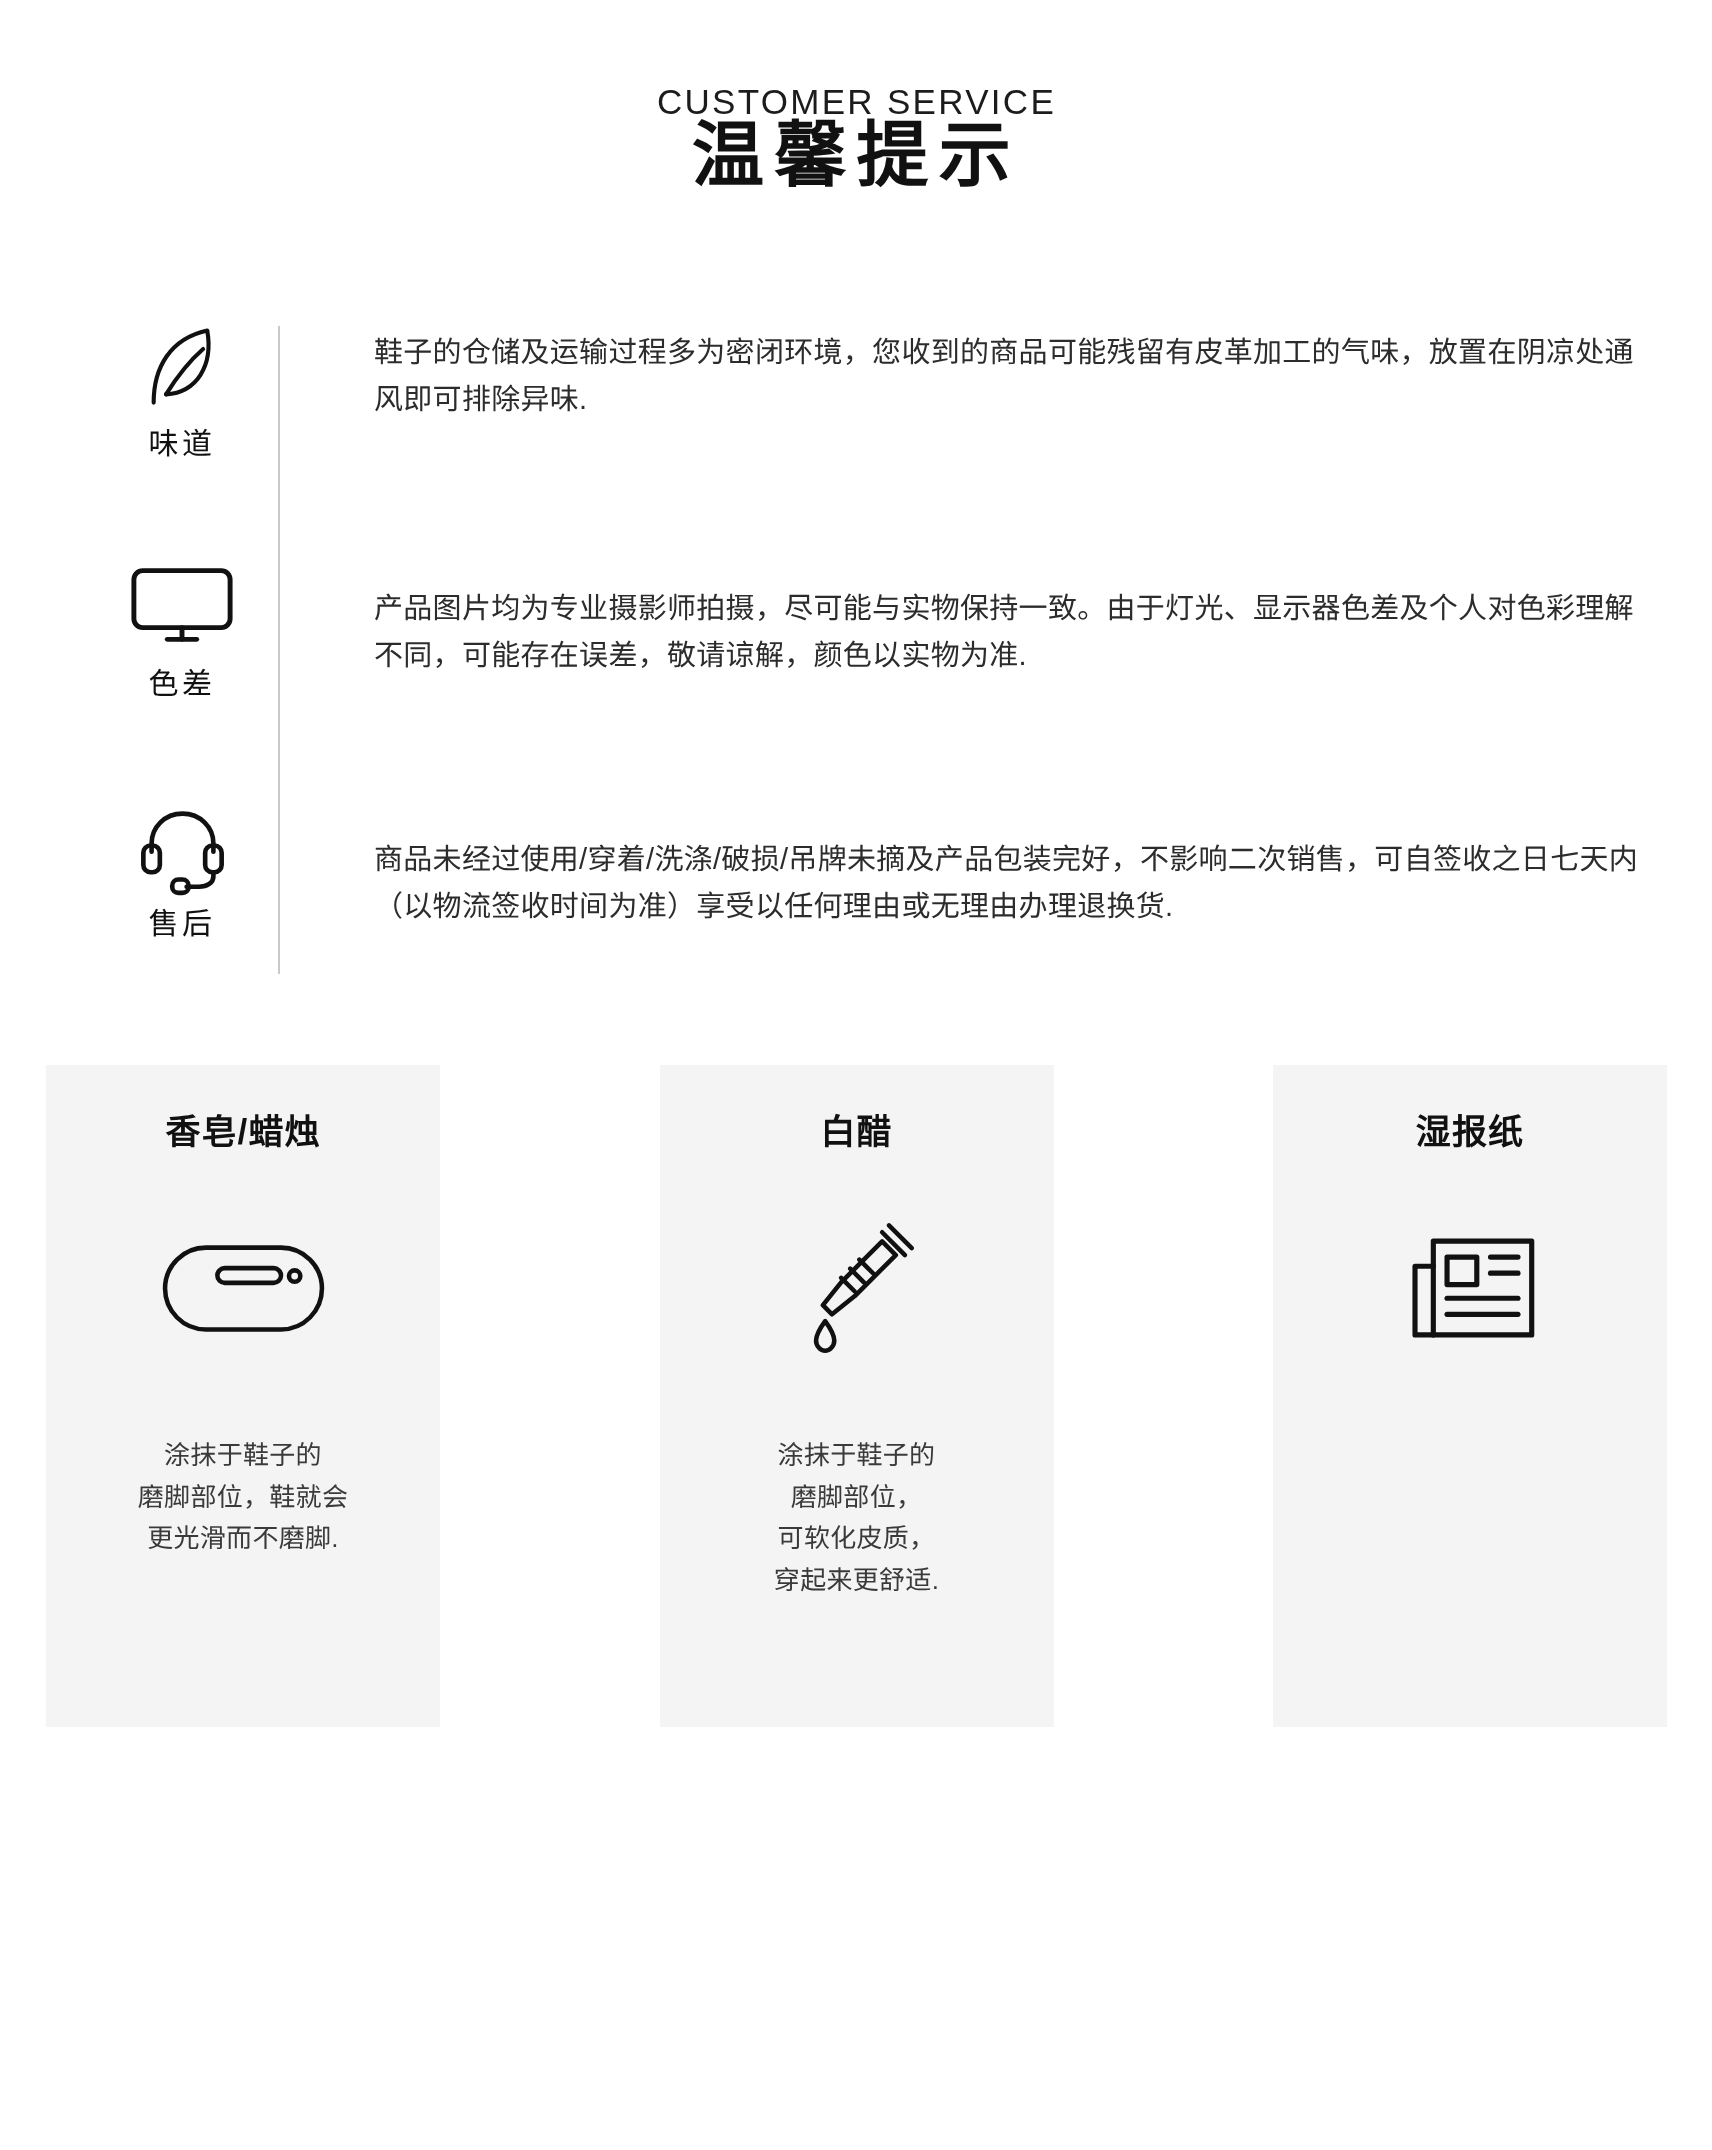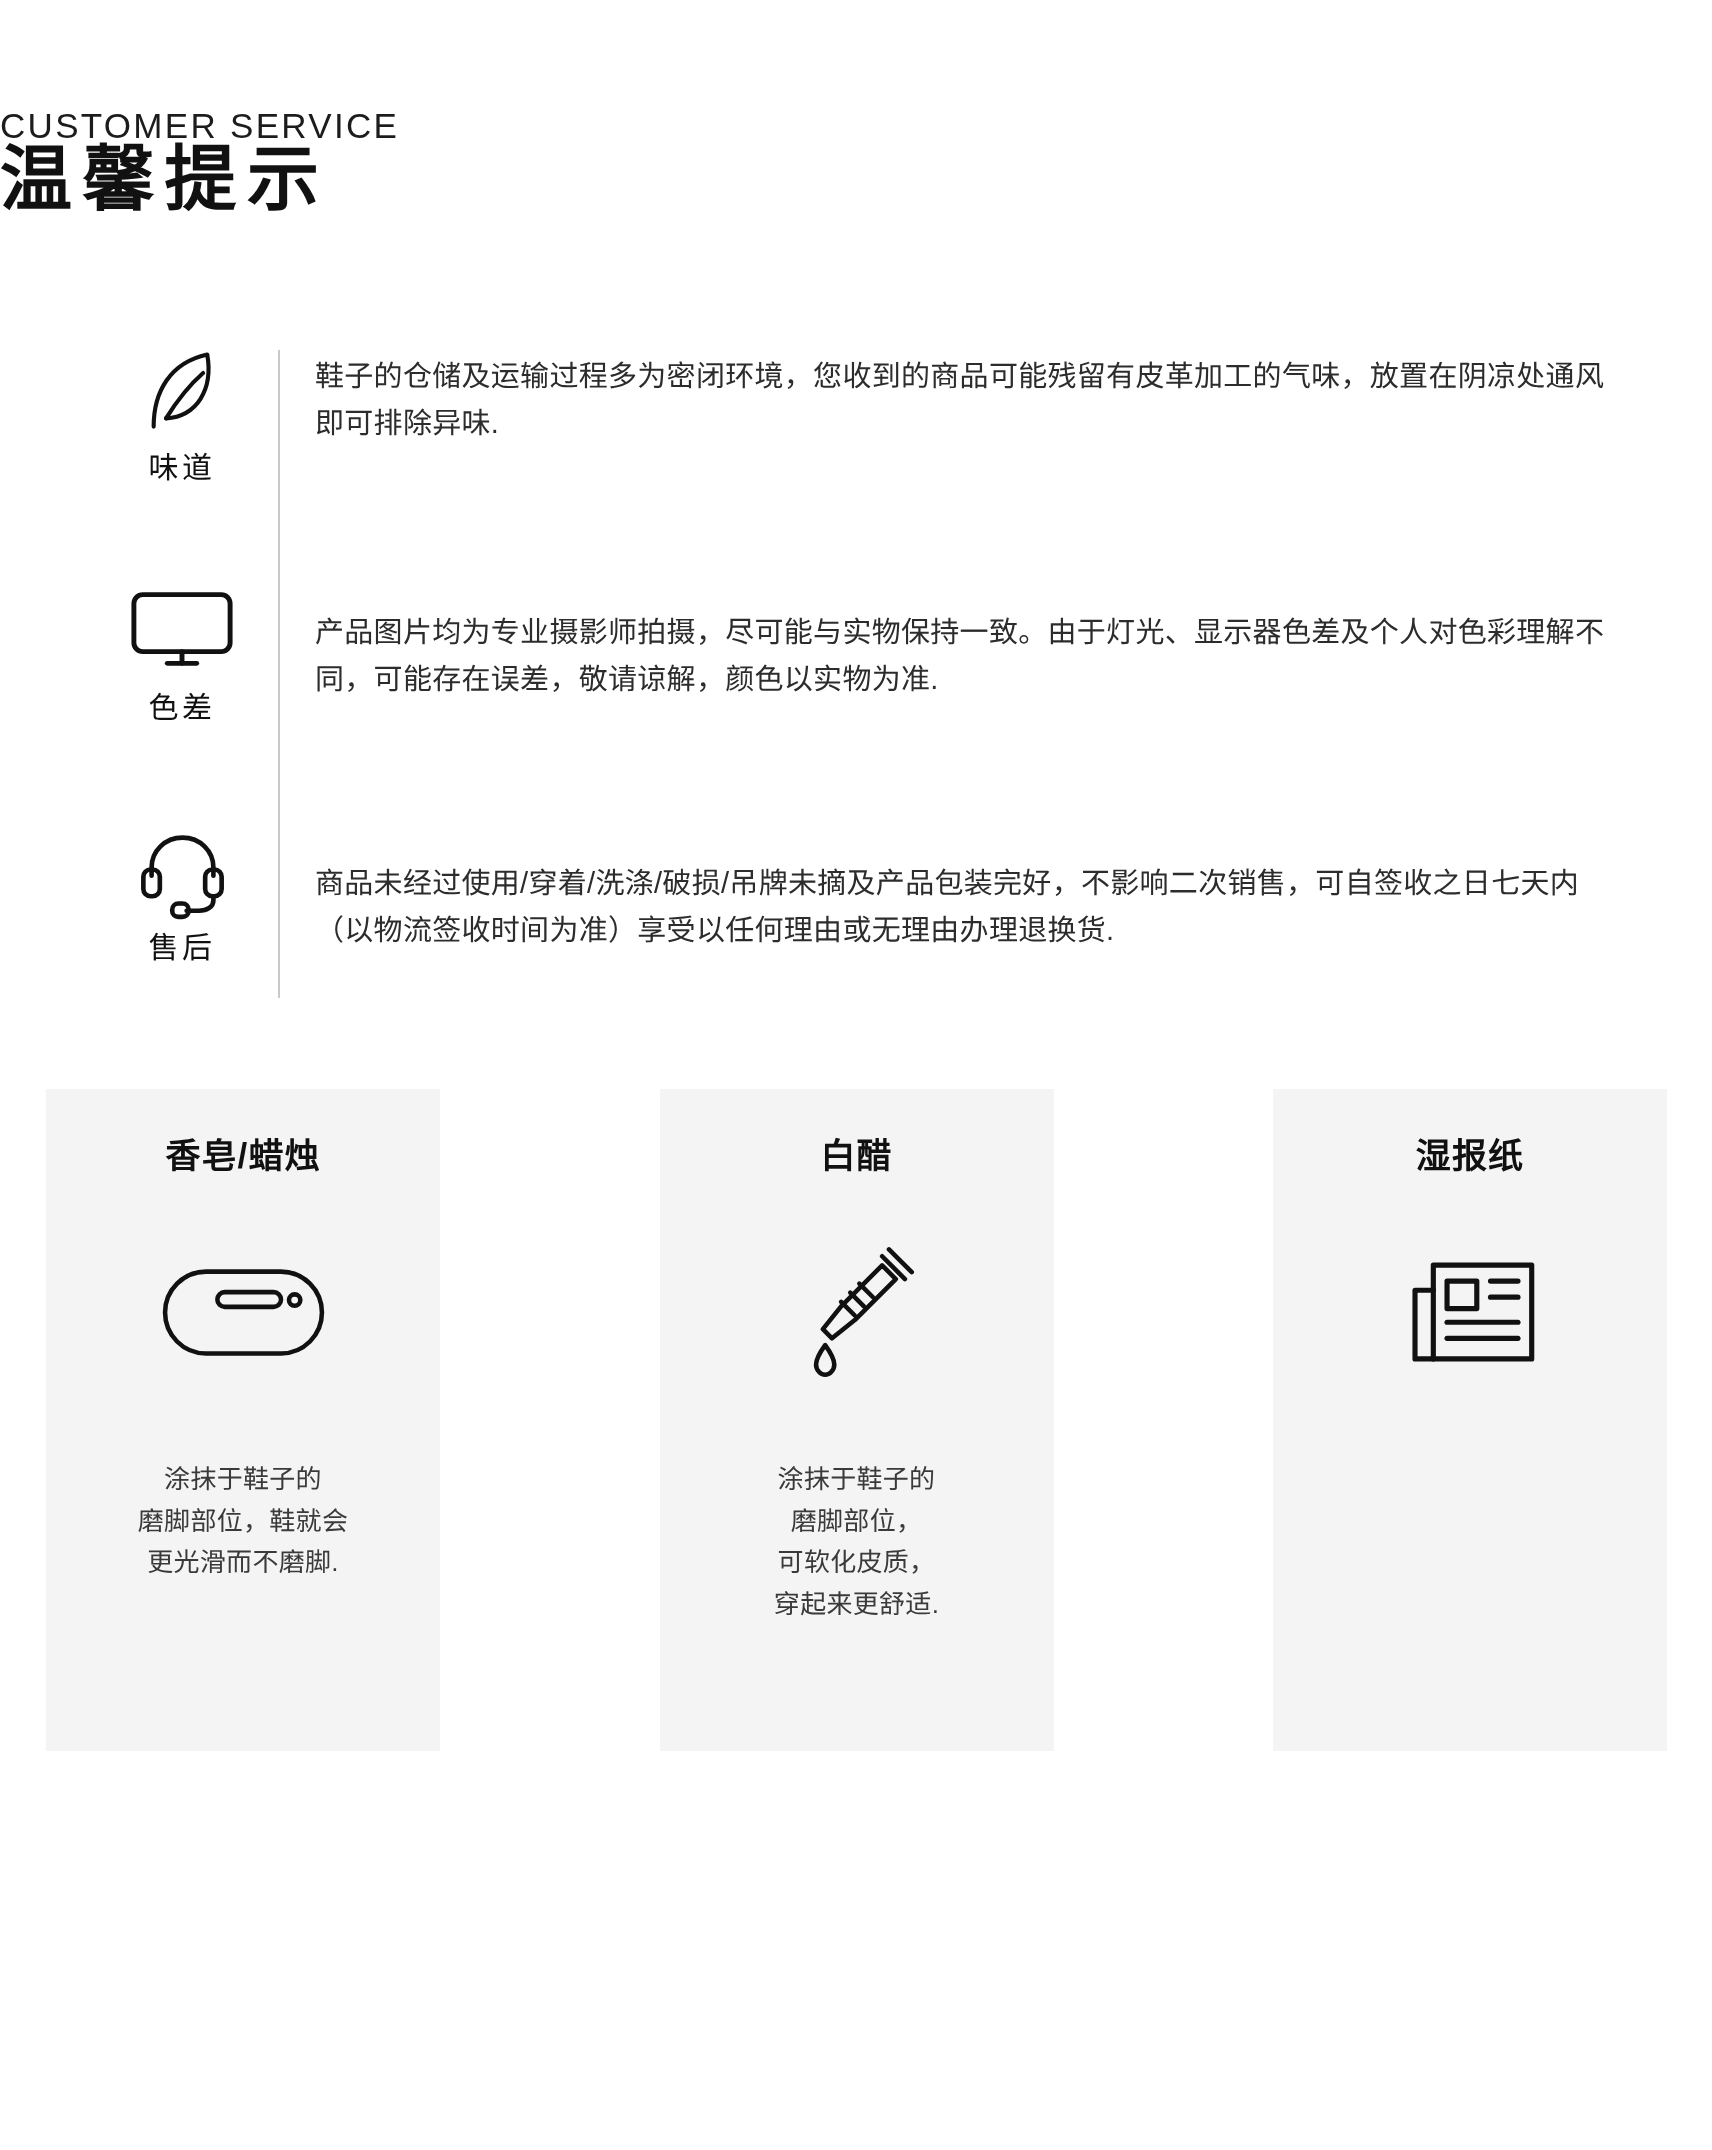--- a/index.html
+++ b/index.html
@@ -16,21 +16,22 @@
   }
   .page {
     width: 1713px;
     height: 2151px;
     position: relative;
     box-sizing: border-box;
   }
 
   
   .header {
-    padding-top: 108px;
+    padding-top: 84px;
+    text-align: center;
   }
   .header .eyebrow {
     font-size: 35px;
     letter-spacing: 2.3px;
     font-weight: 400;
     color: #1c1c1c;
     line-height: 1;
   }
   .header .title {
     font-size: 72px;
@@ -79,27 +80,28 @@
   }
   .notice-icon svg { display: block; }
   .notice-icon-label {
     font-size: 30px;
     letter-spacing: 3.4px;
     color: #111;
     font-weight: 400;
     white-space: nowrap;
   }
   .notice-text {
-    padding-left: 37px;
+    padding-left: 74px;
     padding-top: 23px;
     font-size: 29px;
     line-height: 1.62;
     color: #2c2c2c;
     letter-spacing: 0.3px;
     max-width: 1307px;
+    margin-left: 22px;
   }
   .row-smell .notice-text { padding-top: 18px; }
   .row-color .notice-text { padding-top: 34px; }
   .row-service .notice-text { padding-top: 45px; }
 
   
   .tips-title {
     margin-top: 171px;
     text-align: center;
     font-size: 45px;

